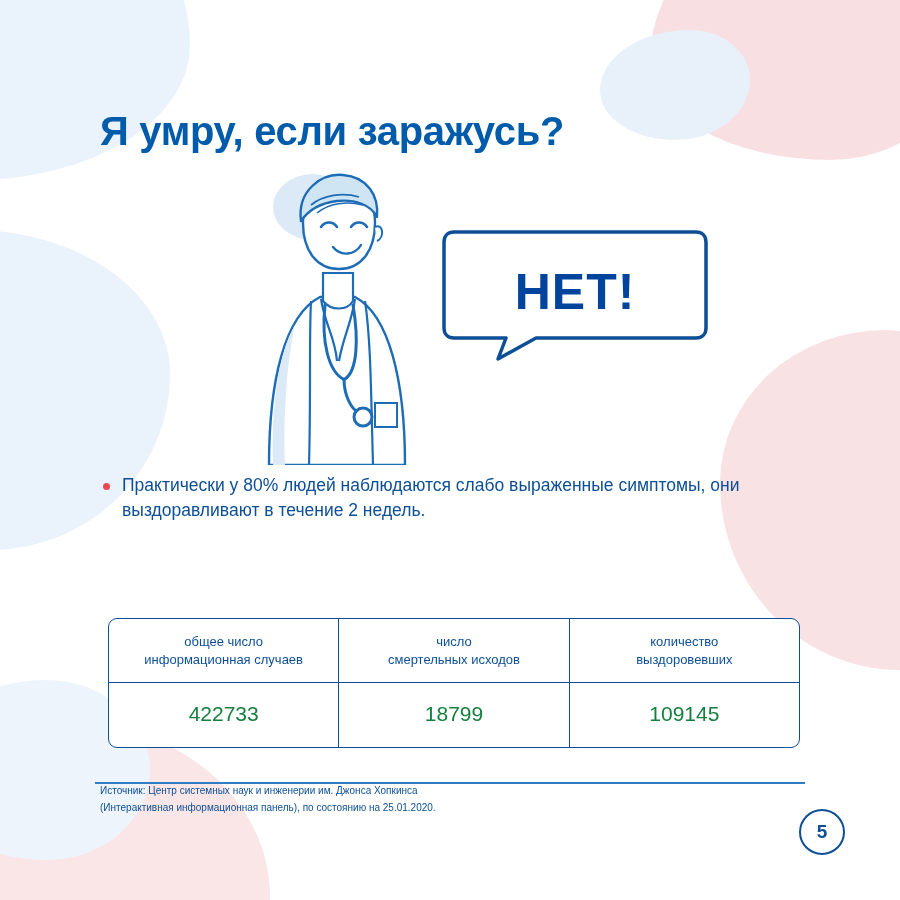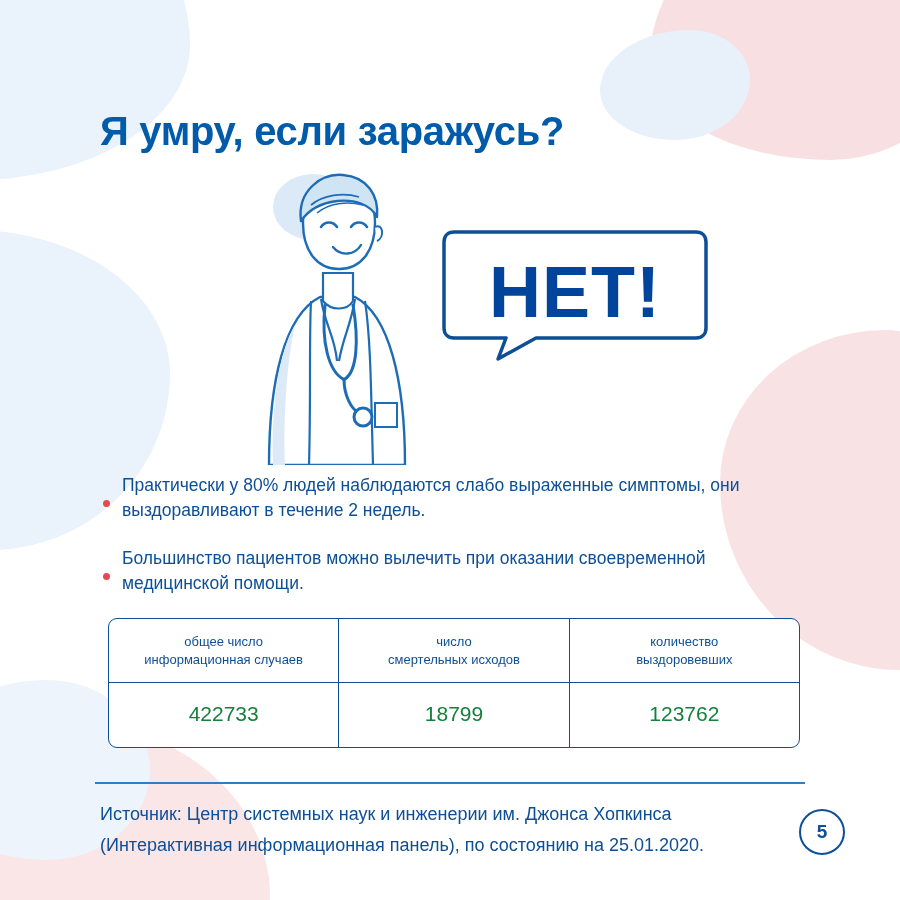--- a/index.html
+++ b/index.html
@@ -121,36 +121,36 @@
   }
   .bubble-text {
     position: absolute;
     left: 440px;
     top: 228px;
     width: 270px;
     height: 128px;
     display: flex;
     align-items: center;
     justify-content: center;
-    font-size: 72px;
+    font-size: 50px;
     font-weight: bold;
     color: #00449c;
     letter-spacing: 1px;
   }
 
   
   .bullets {
     position: absolute;
     left: 103px;
     top: 473px;
     width: 700px;
   }
   .bullet-row {
     display: flex;
-    align-items: center;
+    align-items: flex-start;
     margin-bottom: 22px;
   }
   .bullet-dot {
     width: 7px;
     height: 7px;
     border-radius: 50%;
     background: #e8484f;
     margin-top: 10px;
     margin-right: 12px;
     flex: 0 0 auto;
@@ -202,22 +202,22 @@
     position: absolute;
     left: 95px;
     top: 782px;
     width: 710px;
     height: 1.5px;
     background: #2f7dc4;
   }
   .footer-text {
     position: absolute;
     left: 100px;
-    top: 799px;
-    font-size: 18px;
+    top: 782px;
+    font-size: 10px;
     color: #0d4f96;
     line-height: 1.7;
   }
   .page-badge {
     position: absolute;
     right: 55px;
     bottom: 45px;
     width: 42px;
     height: 42px;
     border: 2px solid #0d4f96;
@@ -285,24 +285,20 @@
 
     <svg class="bubble" viewBox="0 0 270 135">
       <path d="M14 4 L256 4 C262 4 266 8 266 14 L266 100 C266 106 262 110 256 110 L96 110 L58 131 L66 110 L14 110 C8 110 4 106 4 100 L4 14 C4 8 8 4 14 4 Z" fill="#ffffff" stroke="#0d4f96" stroke-width="3.5" stroke-linejoin="round"></path>
     </svg>
     <div class="bubble-text">НЕТ!</div>
 
     <div class="bullets">
       <div class="bullet-row">
         <span class="bullet-dot"></span>
         <span class="bullet-text">Практически у 80% людей наблюдаются слабо выраженные симптомы, они выздоравливают в течение 2 недель.</span>
-      </div>
-      <div class="bullet-row">
-        <span class="bullet-dot"></span>
-        <span class="bullet-text">Большинство пациентов можно вылечить при оказании своевременной медицинской помощи.</span>
       </div>
     </div>
 
     <div class="table">
       <div class="table-row table-head">
         <div class="table-cell">
           <span>общее число</span><br>
           <span>информационная случаев</span>
         </div>
         <div class="table-cell">
@@ -310,21 +306,21 @@
           <span>смертельных исходов</span>
         </div>
         <div class="table-cell">
           <span>количество</span><br>
           <span>выздоровевших</span>
         </div>
       </div>
       <div class="table-row table-body">
         <div class="table-cell">422733</div>
         <div class="table-cell">18799</div>
-        <div class="table-cell">123762</div>
+        <div class="table-cell">109145</div>
       </div>
     </div>
 
     <div class="footer-rule"></div>
     <div class="footer-text">
       <div>Источник: Центр системных наук и инженерии им. Джонса Хопкинса</div>
       <div>(Интерактивная информационная панель), по состоянию на 25.01.2020.</div>
     </div>
     <div class="page-badge">5</div>
 

